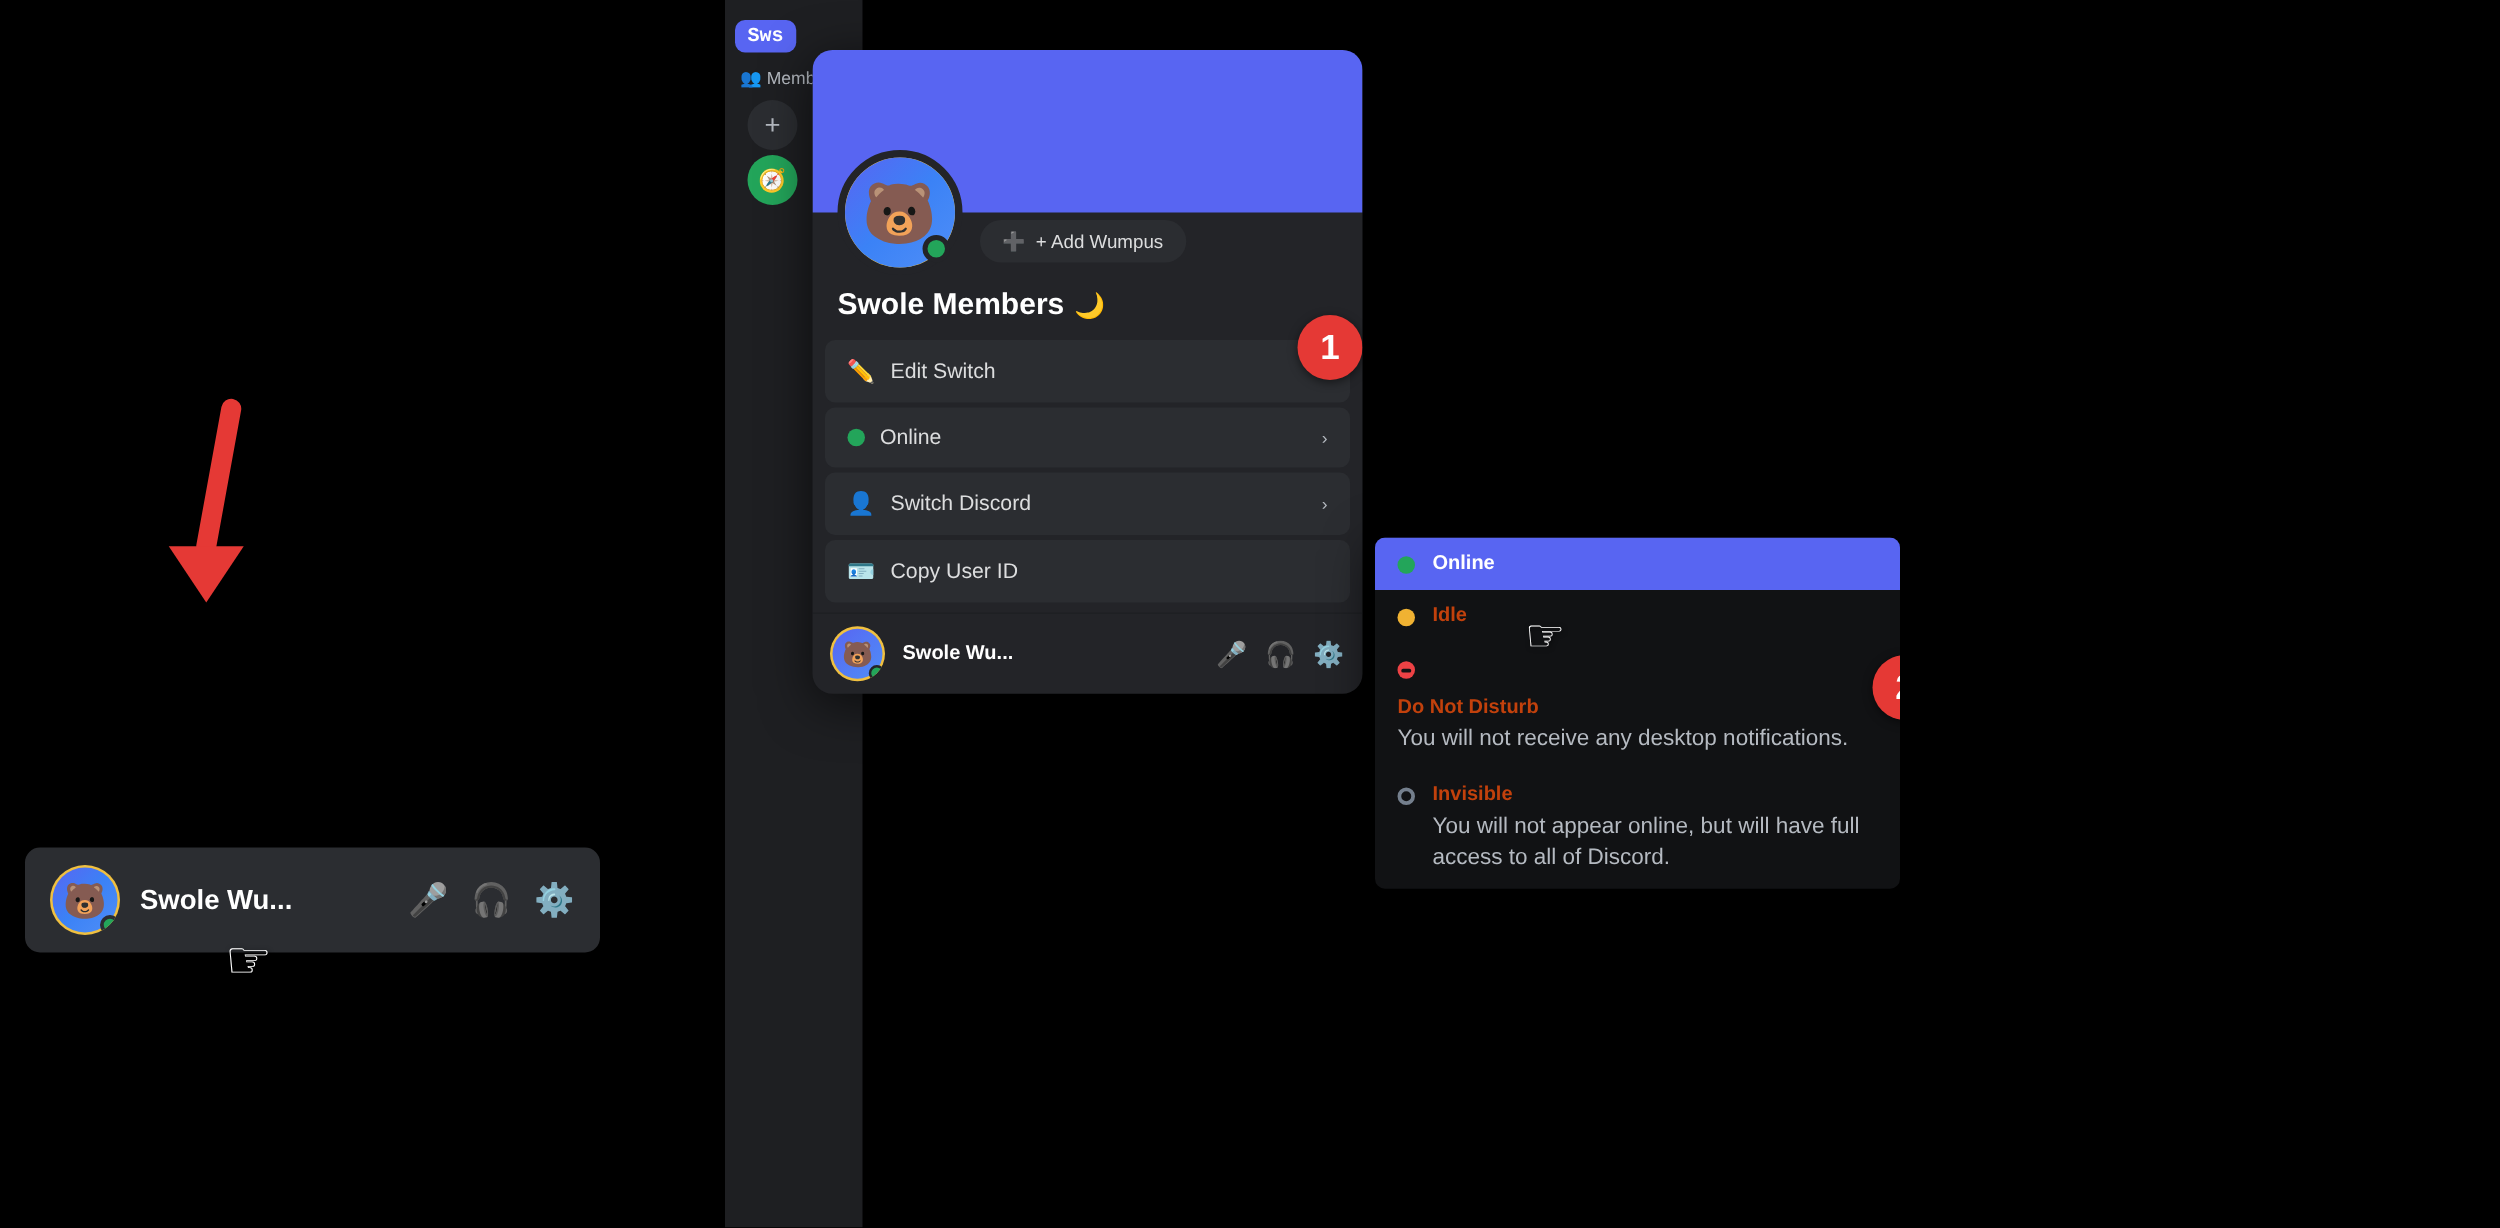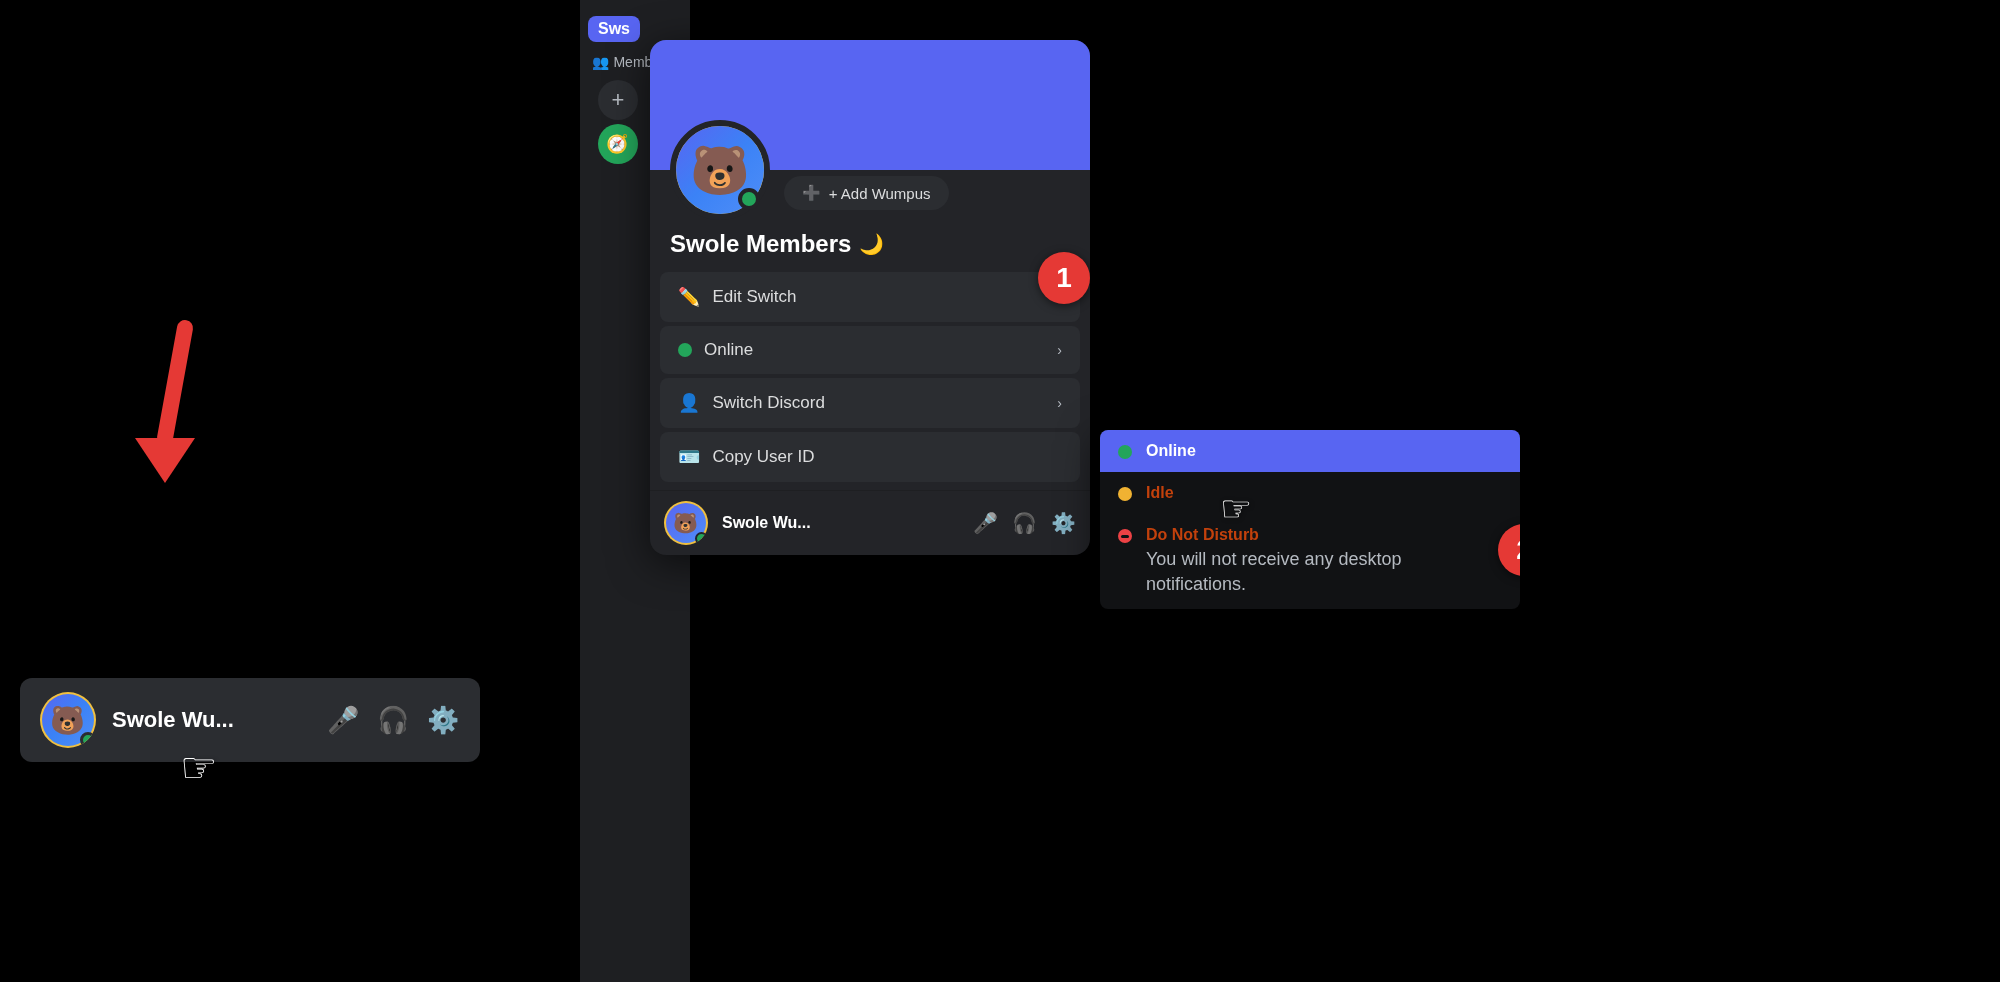--- a/index.html
+++ b/index.html
@@ -101,20 +101,21 @@
       pointer-events: none;
     }
 
     .sws-badge {
       background: #5865f2;
       color: #fff;
       border-radius: 8px;
       padding: 4px 10px;
       font-size: 18px;
       font-weight: 700;
+      font-family: Liberation Mono, monospace;
     }
 
     .plus-icon-btn {
       width: 40px;
       height: 40px;
       background: #2b2d31;
       border-radius: 50%;
       display: flex;
       align-items: center;
       justify-content: center;
@@ -567,25 +568,32 @@
     </div>
   </div>
 
   <div class="status-option">
     <div class="status-dot-idle"></div>
     <div class="status-text-block">
       <span class="status-title">Idle</span>
     </div>
   </div>
 
-  <div class="status-option" style="position:relative;">
+  <div class="status-option" style="position:relative;flex-direction:column;">
     <div class="status-dot-dnd"></div>
     <div class="status-text-block">
       <span class="status-title">Do Not Disturb</span>
       <span class="status-desc">You will not receive any desktop notifications.</span>
     </div>
 
     <div class="badge-number" style="right:-30px; top:10px;">2</div>
   </div>
 
+  <div class="status-option">
+    <div class="status-dot-invisible"></div>
+    <div class="status-text-block">
+      <span class="status-title">Invisible</span>
+      <span class="status-desc">You will not appear online, but will have full access to all of Discord.</span>
+    </div>
+  </div>
 
   <div class="cursor-hand-right" style="left: 120px; top: 58px;">☞</div>
 </div>
 
 </body></html>

